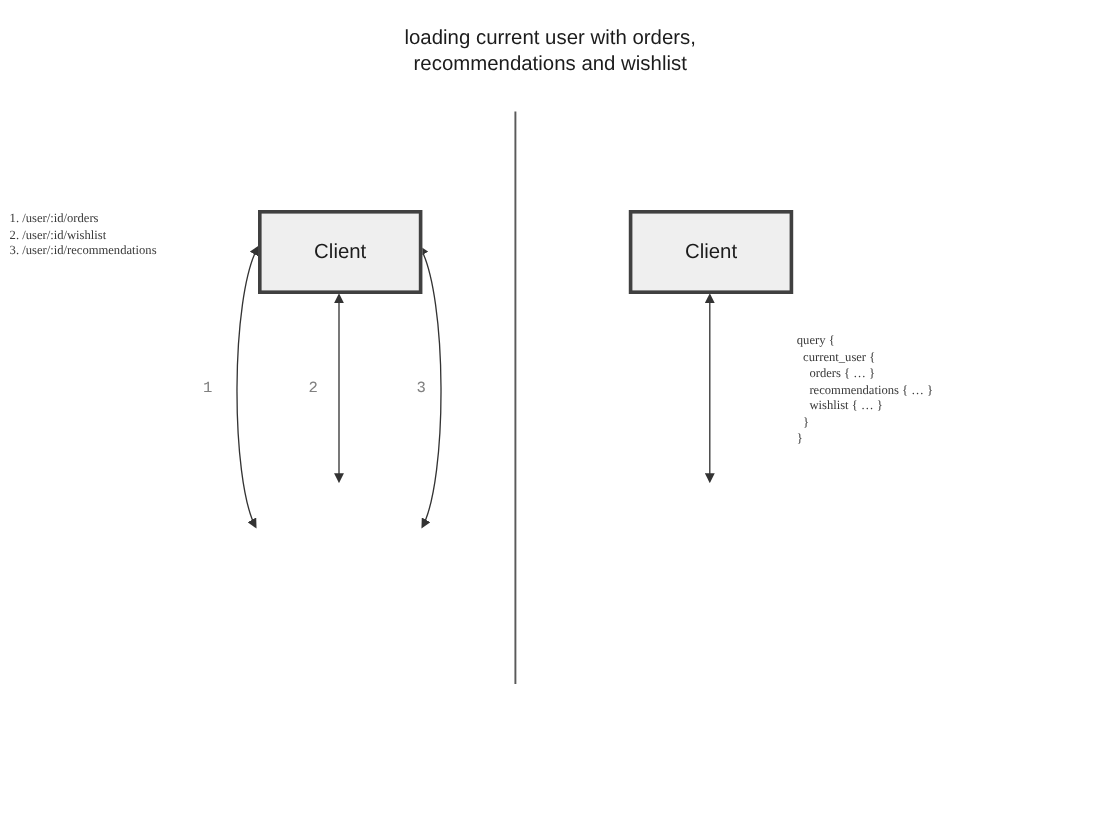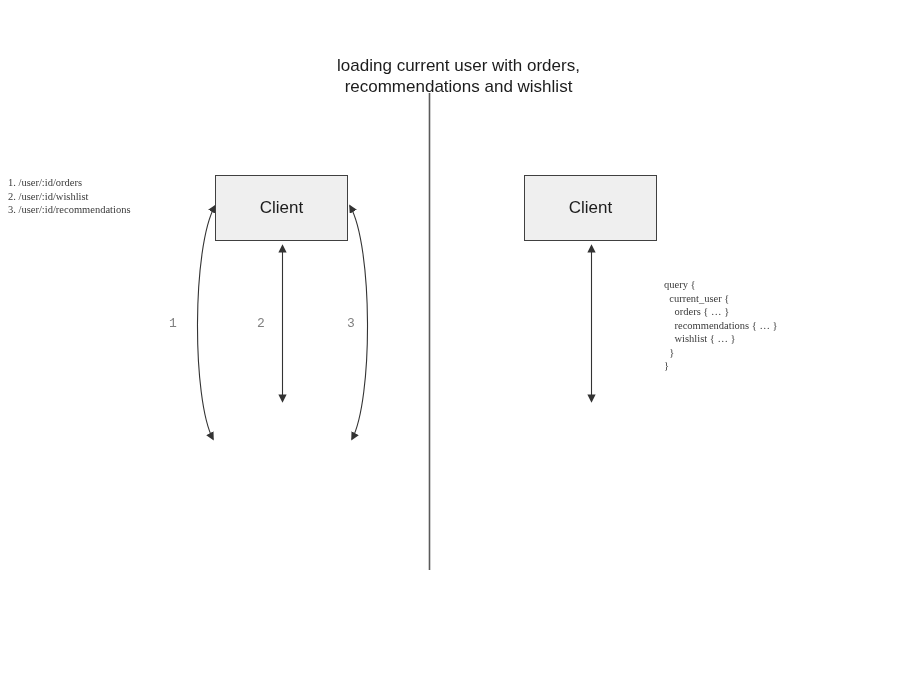--- a/index.html
+++ b/index.html
@@ -14,32 +14,31 @@
   .title {
     position: absolute;
     left: 0;
     top: 21px;
     width: 917px;
     text-align: center;
     font-size: 17px;
     line-height: 21px;
     color: #1c1c1c;
     white-space: pre-line;
-    margin-top: 34px;
   }
   .svg-layer {
     position: absolute;
     left: 0; top: 0;
     width: 917px; height: 689px;
   }
   .node-box {
     position: absolute;
     width: 131px;
     background: #efefef;
-    border: 1px solid #404040;
+    border: 3px solid #404040;
     display: flex;
     align-items: center;
     justify-content: center;
     font-size: 17px;
     color: #1c1c1c;
     box-sizing: content-box;
   }
   .node-top { top: 175px; height: 64px; }
   .node-bottom { top: 406px; height: 62px; }
   .col-left { left: 215px; }

